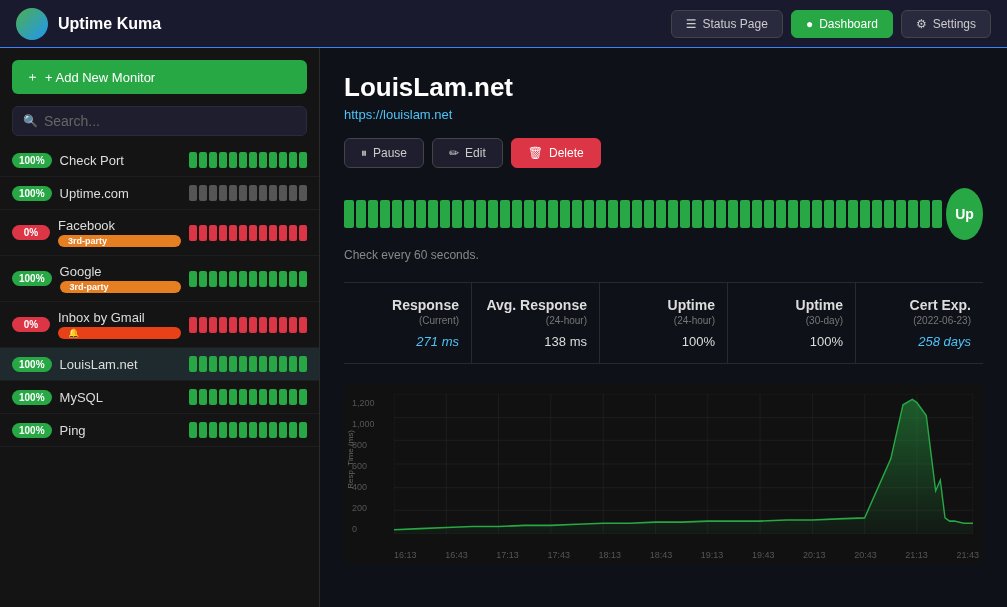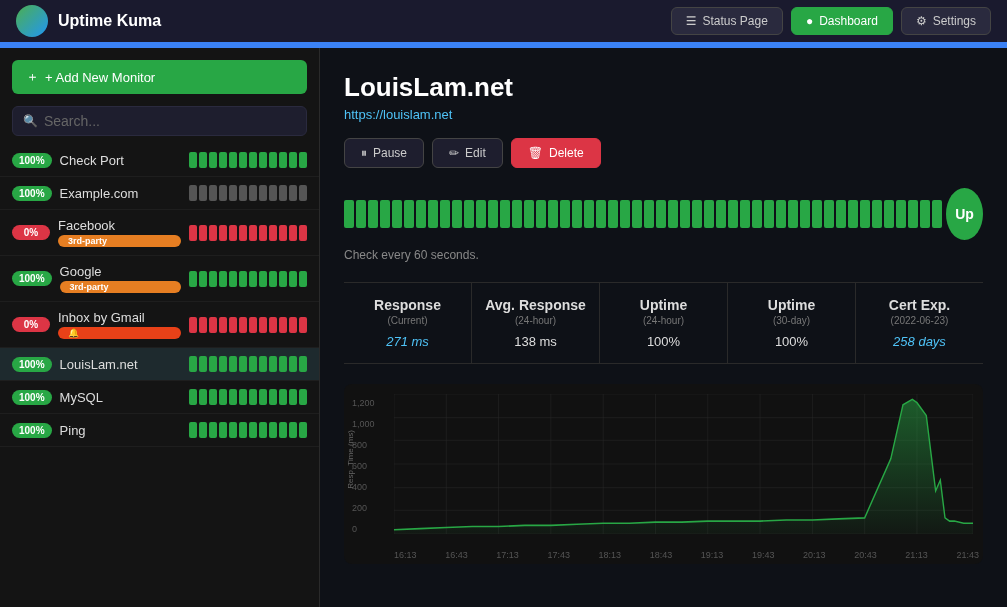--- a/index.html
+++ b/index.html
@@ -15,21 +15,21 @@
       flex-direction: column;
     }
     
     .header {
       background: #1a1a2e;
       display: flex;
       align-items: center;
       justify-content: space-between;
       padding: 0 16px;
       height: 48px;
-      border-bottom: 6px solid #3b82f6;
+      border-bottom: 1px solid #3b82f6;
       gap: 28px;
     }
     .header-left {
       display: flex;
       align-items: center;
       gap: 10px;
     }
     .logo-circle {
       width: 32px;
       height: 32px;
@@ -251,21 +251,21 @@
       display: flex;
       gap: 0;
       border-top: 1px solid #2a2a2a;
       border-bottom: 1px solid #2a2a2a;
       margin-bottom: 20px;
     }
     .stat-item {
       flex: 1;
       padding: 14px 12px;
       border-right: 1px solid #2a2a2a;
-      text-align: center;
+      text-align: right;
     }
     .stat-item:last-child { border-right: none; }
     .stat-label {
       font-size: 14px;
       font-weight: 600;
       color: #ddd;
       margin-bottom: 2px;
     }
     .stat-sublabel {
       font-size: 10px;
@@ -369,21 +369,21 @@
             <span class="beat beat-up"></span>
           <span class="beat beat-up"></span>
             <span class="beat beat-up"></span>
             <span class="beat beat-up"></span>
         </div>
       </div>
 
       <div class="monitor-item">
         <span class="badge badge-up">100%</span>
         <div class="monitor-name-wrap">
-          <span class="monitor-name">Example.com</span>
+          <span class="monitor-name">Uptime.com</span>
         </div>
         <div class="heartbeats">
           <span class="beat beat-neutral"></span>
             <span class="beat beat-neutral"></span>
             <span class="beat beat-neutral"></span>
           <span class="beat beat-neutral"></span>
             <span class="beat beat-neutral"></span>
             <span class="beat beat-neutral"></span>
           <span class="beat beat-neutral"></span>
             <span class="beat beat-neutral"></span>

